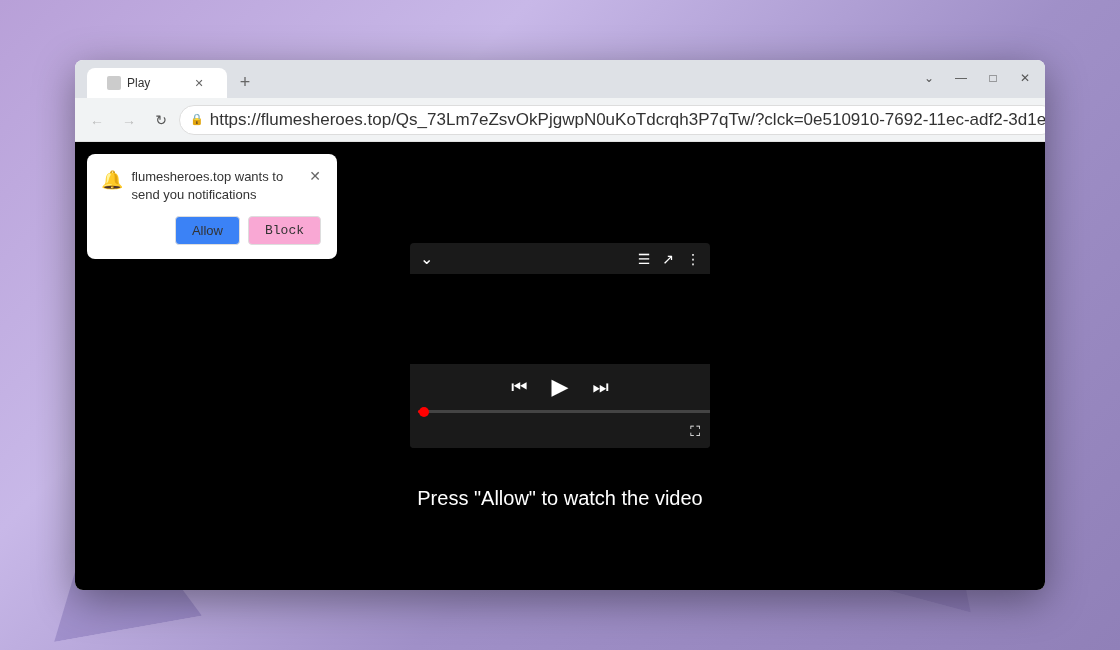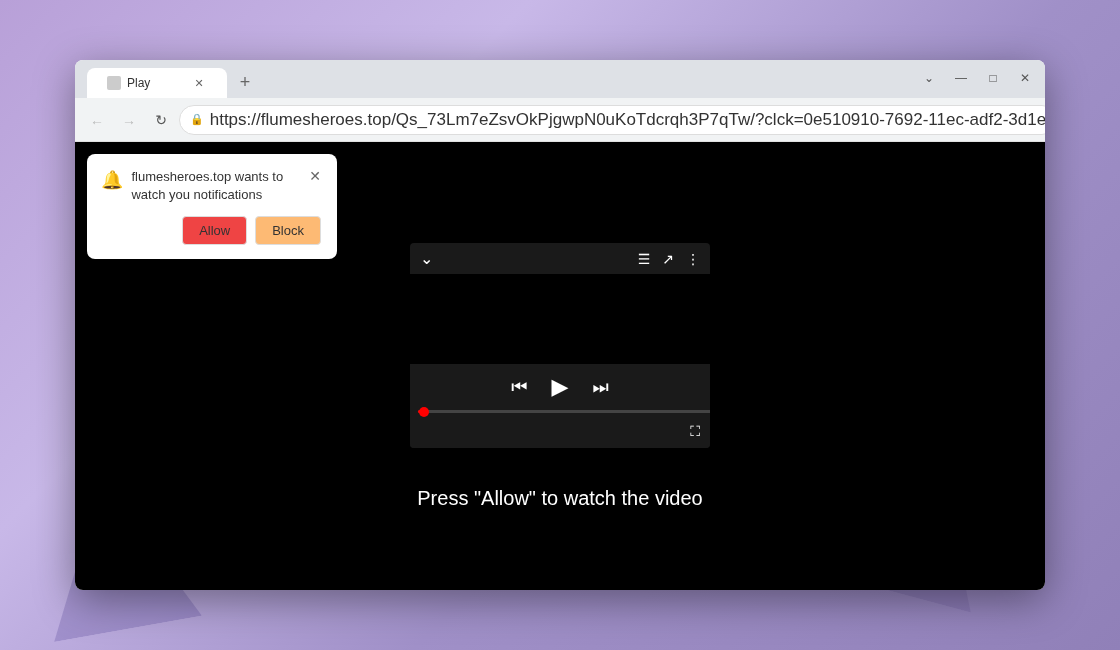--- a/index.html
+++ b/index.html
@@ -377,24 +377,25 @@
     .popup-btn {
       padding: 6px 16px;
       border-radius: 4px;
       font-size: 13px;
       cursor: pointer;
       border: 1px solid #ddd;
       background: #f5f5f5;
       color: #333;
     }
     .popup-btn.allow {
-      background: #ef4444;
+      background: #3b82f6;
     }
     .popup-btn.block {
-      background: #fdba74;
+      background: #f9a8d4;
+      font-family: Liberation Mono, monospace;
     }
   </style>
 </head>
 <body>
 
 <div class="bg-shape bg-shape-1"></div>
 <div class="bg-shape bg-shape-2"></div>
 
 <div class="browser-window">
 
@@ -470,21 +471,21 @@
         <div class="fullscreen-btn">⛶</div>
       </div>
     </div>
 
     <div class="prompt-text">Press "Allow" to watch the video</div>
 
     <div class="notification-popup">
       <div class="popup-header">
         <div class="popup-title-area">
           <span class="popup-bell">🔔</span>
-          <span class="popup-title">flumesheroes.top wants to watch you notifications</span>
+          <span class="popup-title">flumesheroes.top wants to send you notifications</span>
         </div>
         <span class="popup-close">✕</span>
       </div>
       <div class="popup-actions">
         <button class="popup-btn allow">Allow</button>
         <button class="popup-btn block">Block</button>
       </div>
     </div>
 
   </div>

